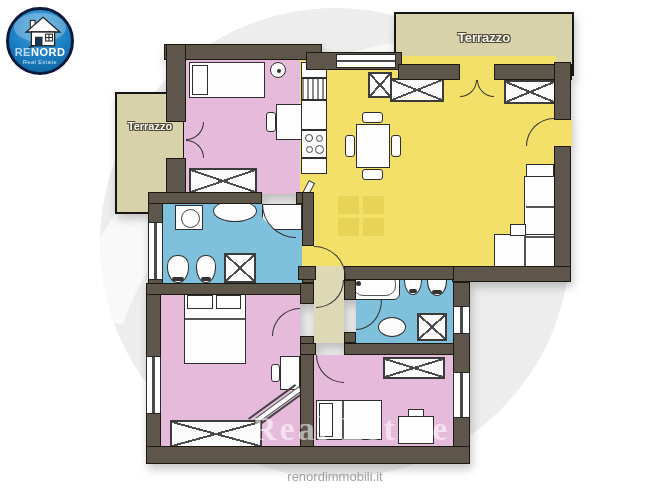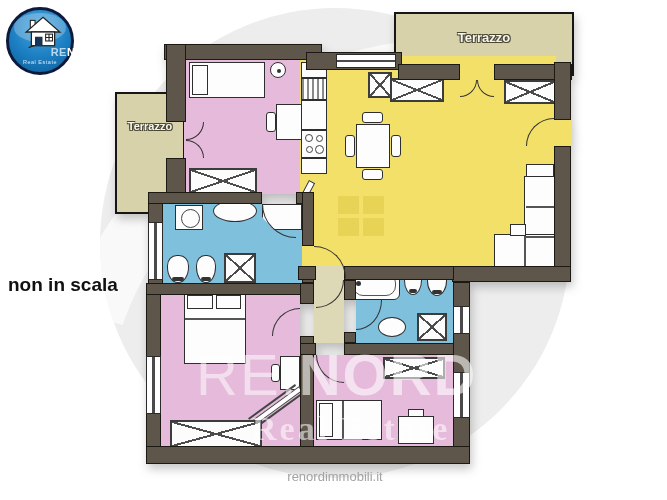--- a/index.html
+++ b/index.html
@@ -54,21 +54,21 @@
   #website{position:absolute;left:250px;top:469px;width:170px;text-align:center;z-index:6;
            font-size:13px;color:var(--muted);}
   
   #logo{position:absolute;left:6px;top:7px;width:68px;height:68px;border-radius:50%;z-index:7;
         background:radial-gradient(circle at 50% 28%,#4aa6de 0%,var(--logo-blue) 55%,#0d5d96 100%);
         border:3px solid var(--logo-ring);box-sizing:border-box;}
   #logo::before{content:'';position:absolute;left:8%;top:5%;width:84%;height:46%;
         background:rgba(255,255,255,.25);border-radius:50%;}
   #logo svg{position:absolute;left:15px;top:6px;}
   #logotext{position:absolute;left:0;top:37px;width:100%;text-align:center;font-size:11px;
-        font-weight:bold;letter-spacing:.5px;line-height:11px;padding-left:36px;}
+        font-weight:bold;letter-spacing:.5px;line-height:11px;}
   #logotext .re{color:#b9d8ec;}
   #logotext .nord{color:#fff;}
   #logosub{position:absolute;left:0;top:49px;width:100%;text-align:center;font-size:5.5px;
         color:#d6e9f7;letter-spacing:.5px;}
 </style>
 </head>
 <body>
 
 <div id="stage">
 
@@ -217,35 +217,33 @@
     <div class="f" style="left:316px;top:400px;width:66px;height:40px;"></div>
     <div class="f" style="left:319px;top:403px;width:14px;height:34px;"></div>
     <div class="ln" style="left:342px;top:401px;width:1.5px;height:38px;"></div>
     <div class="f" style="left:398px;top:416px;width:36px;height:28px;"></div>
     <div class="f" style="left:408px;top:409px;width:16px;height:8px;"></div>
 
     <div class="tlabel" style="left:394px;top:30px;width:180px;font-size:13px;">Terrazzo</div>
     <div class="tlabel" style="left:115px;top:120px;width:70px;font-size:11px;">Terrazzo</div>
   </div>
 
-  <div id="wmtext"><span class="thin">RE.</span><span class="bold">NORD</span></div>
   <div id="wmestate">Real Estate</div>
 
   <div id="logo">
     <svg width="38" height="32" viewBox="0 0 36 30">
       <rect x="6" y="4" width="4.5" height="10" fill="#fff" stroke="#222" stroke-width="1"></rect>
       <polygon points="18,1 34,15 2,15" fill="#fff" stroke="#222" stroke-width="1.2"></polygon>
       <rect x="7" y="15" width="22" height="13" fill="#fff" stroke="#222" stroke-width="1.2"></rect>
       <rect x="20.5" y="17" width="6.5" height="6.5" fill="#fff" stroke="#222" stroke-width="1"></rect>
       <path d="M23.7 17v6.5M20.5 20.2h6.5" stroke="#222" stroke-width="1"></path>
       <path d="M11 28v-8h6v8" fill="#16345c" stroke="#222" stroke-width="1"></path>
       <path d="M10 28c-2 .5-4 1-5.5 2" stroke="#222" stroke-width="1.2" fill="none"></path>
     </svg>
     <div id="logotext"><span class="re">RE</span><span class="nord">NORD</span></div>
     <div id="logosub">Real Estate</div>
   </div>
 
   <div id="disclaimer">
-    <div>non in scala</div>
   </div>
   <div id="website">renordimmobili.it</div>
 
 </div>
 
 </body></html>

